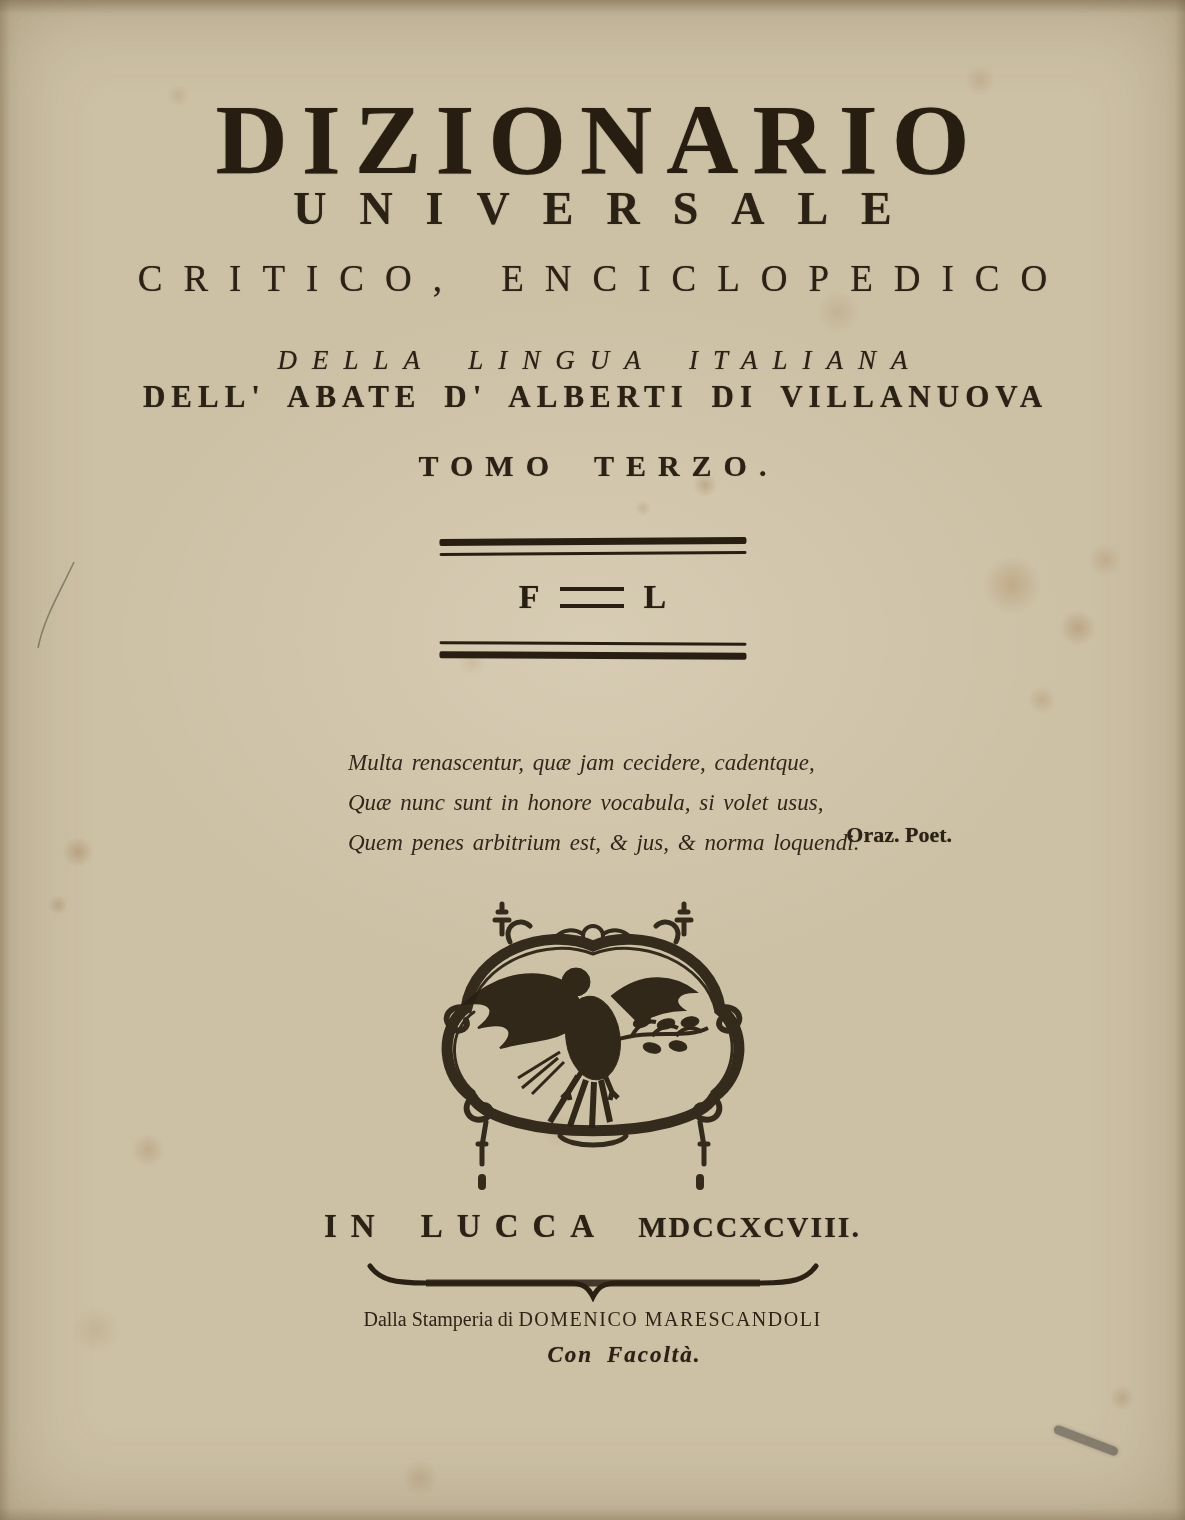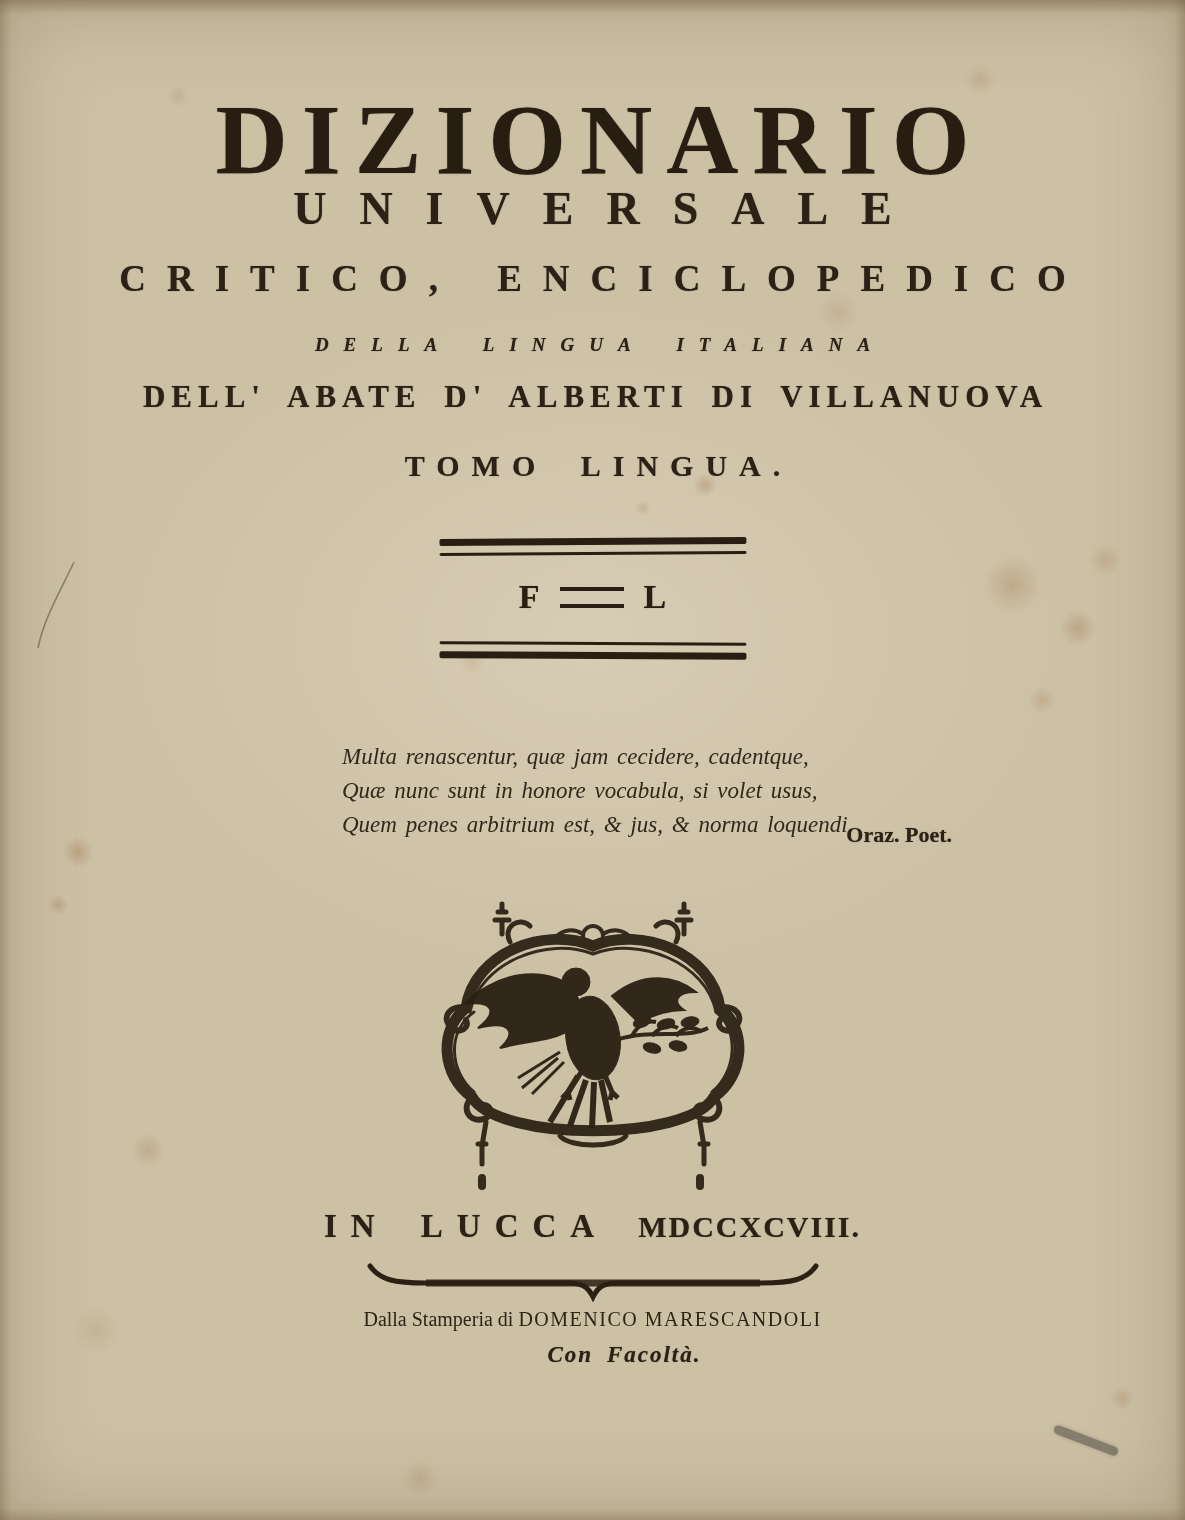--- a/index.html
+++ b/index.html
@@ -36,38 +36,38 @@
       linear-gradient(270deg, rgba(105,85,55,.20) 0px, rgba(105,85,55,0) 10px);
   }
   .page::after{
     content:"";position:absolute;inset:0;pointer-events:none;
     box-shadow:inset 0 0 90px rgba(96,76,44,.30), inset 0 0 18px rgba(96,76,44,.22);
   }
   .abs{position:absolute;left:0;width:100%;text-align:center;margin:0;}
   .inky{text-shadow:0 0 1px rgba(43,33,21,.55);}
   .t-main{top:82px;font-size:100px;font-weight:bold;letter-spacing:14px;text-indent:14px;color:#271e11;}
   .t-universale{top:182px;font-size:46px;font-weight:bold;letter-spacing:33px;text-indent:33px;}
-  .t-critico{top:257px;font-size:37px;font-weight:bold;letter-spacing:21px;text-indent:21px;word-spacing:8px;}
-  .t-della{top:334px;font-size:19px;font-style:italic;font-weight:bold;letter-spacing:15px;text-indent:15px;word-spacing:12px;}
+  .t-critico{top:257px;font-size:37px;font-weight:normal;letter-spacing:21px;text-indent:21px;word-spacing:8px;}
+  .t-della{top:345px;font-size:27px;font-style:italic;font-weight:normal;letter-spacing:15px;text-indent:15px;word-spacing:12px;}
   .t-abate{top:379px;font-size:31px;font-weight:bold;letter-spacing:6px;text-indent:6px;word-spacing:9px;}
   .t-tomo{top:449px;font-size:30px;font-weight:bold;letter-spacing:12px;text-indent:12px;word-spacing:14px;}
   .rule-wrap{position:absolute;left:50%;transform:translateX(-50%) rotate(-0.4deg);width:307px;}
   .rule-top{top:538px;}
   .rule-bottom{top:642px;transform:translateX(-50%) rotate(0.3deg);}
   .rule-thick{height:7px;background:#281f12;border-radius:2px;}
   .rule-thin{height:3px;background:#281f12;border-radius:2px;}
   .rule-top .rule-thin{margin-top:7px;}
   .rule-bottom .rule-thick{margin-top:7px;}
   .range-row{top:578px;display:flex;justify-content:center;align-items:center;gap:20px;
     position:absolute;left:0;width:100%;}
   .range-letter{font-size:34px;font-weight:bold;color:#281f12;}
   .double-dash{width:64px;height:13px;border-top:4px solid #281f12;border-bottom:4px solid #281f12;}
   .quote{top:716px;left:300px;width:680px;position:absolute;text-align:left;
     font-style:italic;font-size:23px;line-height:32px;word-spacing:3px;color:#32281a;}
-  .quote p{margin:2px;}
+  .quote p{margin:8px;}
   .attribution{top:822px;left:300px;width:652px;position:absolute;text-align:right;
     font-size:22px;font-weight:bold;color:#2b2115;}
   .emblem{top:890px;left:50%;transform:translateX(-50%);position:absolute;}
   .t-lucca{top:1208px;font-size:33px;font-weight:bold;}
   .t-lucca .place{letter-spacing:14px;word-spacing:10px;}
   .t-lucca .year{font-size:30px;letter-spacing:2px;margin-left:30px;}
   .brace{top:1258px;left:50%;transform:translateX(-50%);position:absolute;}
   .t-printer{top:1308px;font-size:20px;color:#2e2416;}
   .t-printer .caps{letter-spacing:1.5px;}
   .t-facolta{top:1342px;font-size:23px;font-style:italic;font-weight:bold;letter-spacing:2px;word-spacing:6px;padding-left:32px;}
@@ -78,21 +78,21 @@
 </head>
 <body>
 
 <div class="page">
 
   <h1 class="abs inky t-main">DIZIONARIO</h1>
   <h2 class="abs inky t-universale">UNIVERSALE</h2>
   <h3 class="abs inky t-critico">CRITICO, ENCICLOPEDICO</h3>
   <div class="abs inky t-della">DELLA LINGUA ITALIANA</div>
   <div class="abs inky t-abate">DELL' ABATE D' ALBERTI DI VILLANUOVA</div>
-  <div class="abs inky t-tomo">TOMO LINGUA.</div>
+  <div class="abs inky t-tomo">TOMO TERZO.</div>
 
   <div class="rule-wrap rule-top">
     <div class="rule-thick"></div>
     <div class="rule-thin"></div>
   </div>
 
   <div class="range-row">
     <span class="range-letter inky">F</span>
     <span class="double-dash"></span>
     <span class="range-letter inky">L</span>

